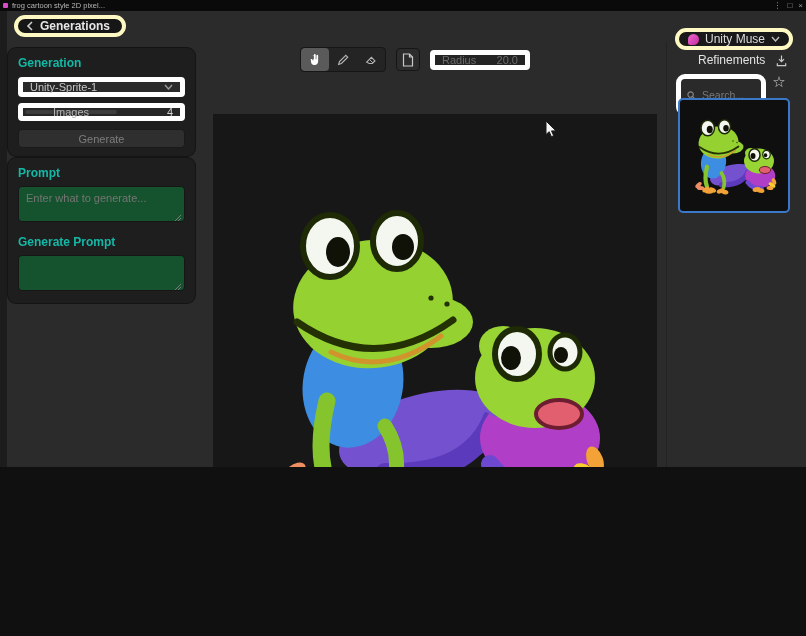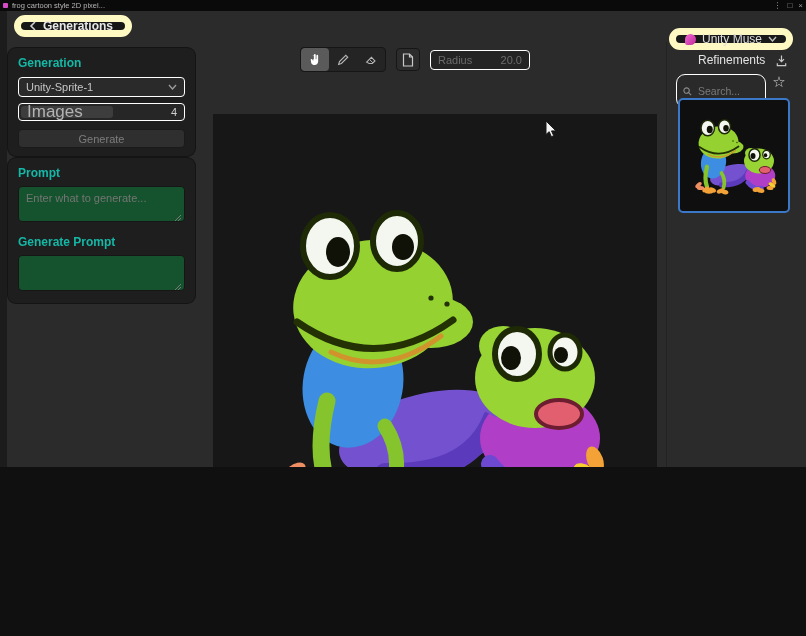--- a/index.html
+++ b/index.html
@@ -9,39 +9,39 @@
   
   #titlebar{position:absolute;left:0;top:0;width:806px;height:11px;background:#0a0a0a;display:flex;align-items:center;}
   #win-icon{width:5px;height:5px;background:#d84bc8;margin:0 4px 0 3px;border-radius:1px;}
   #win-title{font-size:7.5px;color:#b5b5b5;white-space:nowrap;}
   #win-controls{position:absolute;right:3px;top:0;height:11px;display:flex;gap:6px;align-items:center;}
   #win-controls span{font-size:8px;color:#9c9c9c;line-height:11px;cursor:default;}
 
   #left-strip{position:absolute;left:0;top:11px;width:7px;height:625px;background:#1c1c1c;}
 
   
-  .pill{display:flex;align-items:center;border-radius:11px;background:#161616;border:7px solid #fef9c3;}
+  .pill{display:flex;align-items:center;border-radius:11px;background:#161616;border:4px solid #fef9c3;}
   #back-btn{position:absolute;left:14px;top:15px;height:22px;padding:0 12px 0 8px;gap:6px;}
   #back-btn .lbl{font-size:12px;font-weight:bold;color:#e6e6e6;}
   #muse-btn{position:absolute;right:13px;top:28px;height:22px;padding:0 9px;gap:6px;background:#191919;}
   #muse-btn .lbl{font-size:12px;color:#dcdcdc;}
   .muse-dot{width:11px;height:11px;border-radius:50% 50% 50% 20%;background:linear-gradient(135deg,#f06ad4,#c22a9a);}
   .chev{display:inline-block;}
 
   
   .card{position:absolute;left:8px;width:187px;background:#1e1e1e;border-radius:8px;padding:8px 10px;box-shadow:0 0 0 1px #141414;}
   #gen-card{top:48px;}
   #prompt-card{top:158px;}
   .card-title{font-size:12px;font-weight:bold;color:#14b8a6;}
-  .field{display:flex;align-items:center;background:#2a2a2a;border:1px solid #ffffff;border-radius:4px;}
+  .field{display:flex;align-items:center;background:#2a2a2a;border:5px solid #ffffff;border-radius:4px;}
   #model-dd{margin-top:7px;height:20px;padding:0 7px;}
   #model-dd .val{flex:1;font-size:11px;color:#c6c6c6;}
   #images-field{margin-top:6px;height:18px;background:#262626;padding:2px;}
   #images-chip{flex:0 0 92px;height:100%;background:#3d3d3d;border-radius:3px;display:flex;align-items:center;padding:0 6px;}
-  #images-chip span{font-size:17px;color:#b3b3b3;}
+  #images-chip span{font-size:11px;color:#b3b3b3;margin-left:22px;}
   #images-val{flex:1;text-align:right;font-size:11px;color:#d0d0d0;padding-right:5px;}
   #generate-btn{margin-top:8px;height:19px;background:#2f2f2f;border:1px solid #1a1a1a;border-radius:4px;text-align:center;font-size:11px;color:#7d7d7d;line-height:18px;}
 
   .ta-wrap{position:relative;margin-top:6px;}
   textarea{width:100%;height:36px;background:#14532d;border:1px solid #161616;border-radius:4px;resize:none;font-size:11px;color:#c9c9c9;padding:5px 7px;outline:none;}
   textarea::placeholder{color:#757575;}
   .grip{position:absolute;right:3px;bottom:4px;pointer-events:none;}
   .neg-title{margin-top:9px;}
 
   

